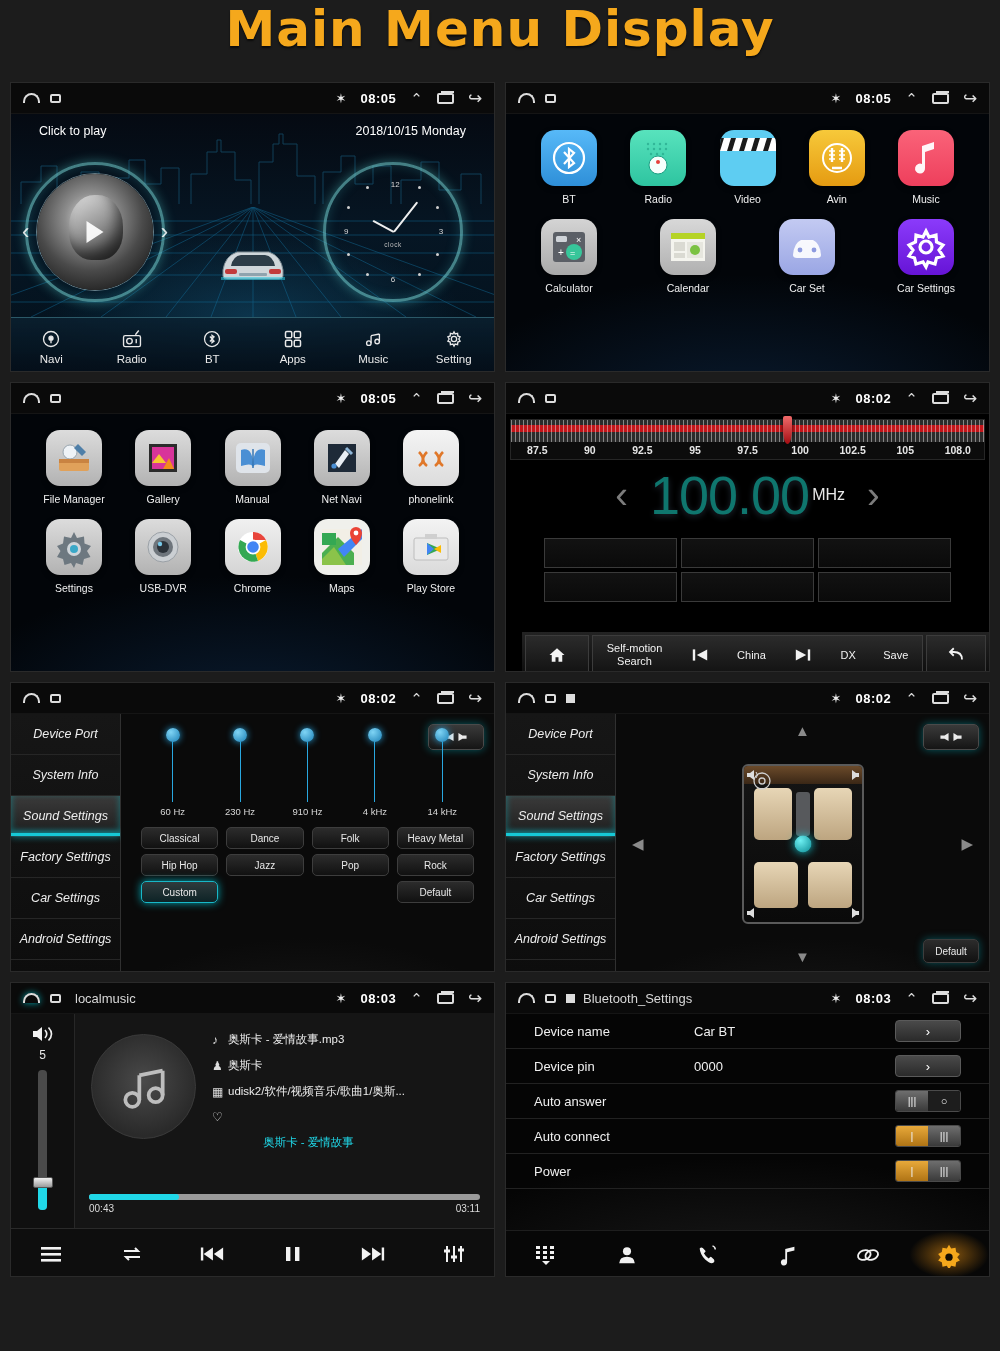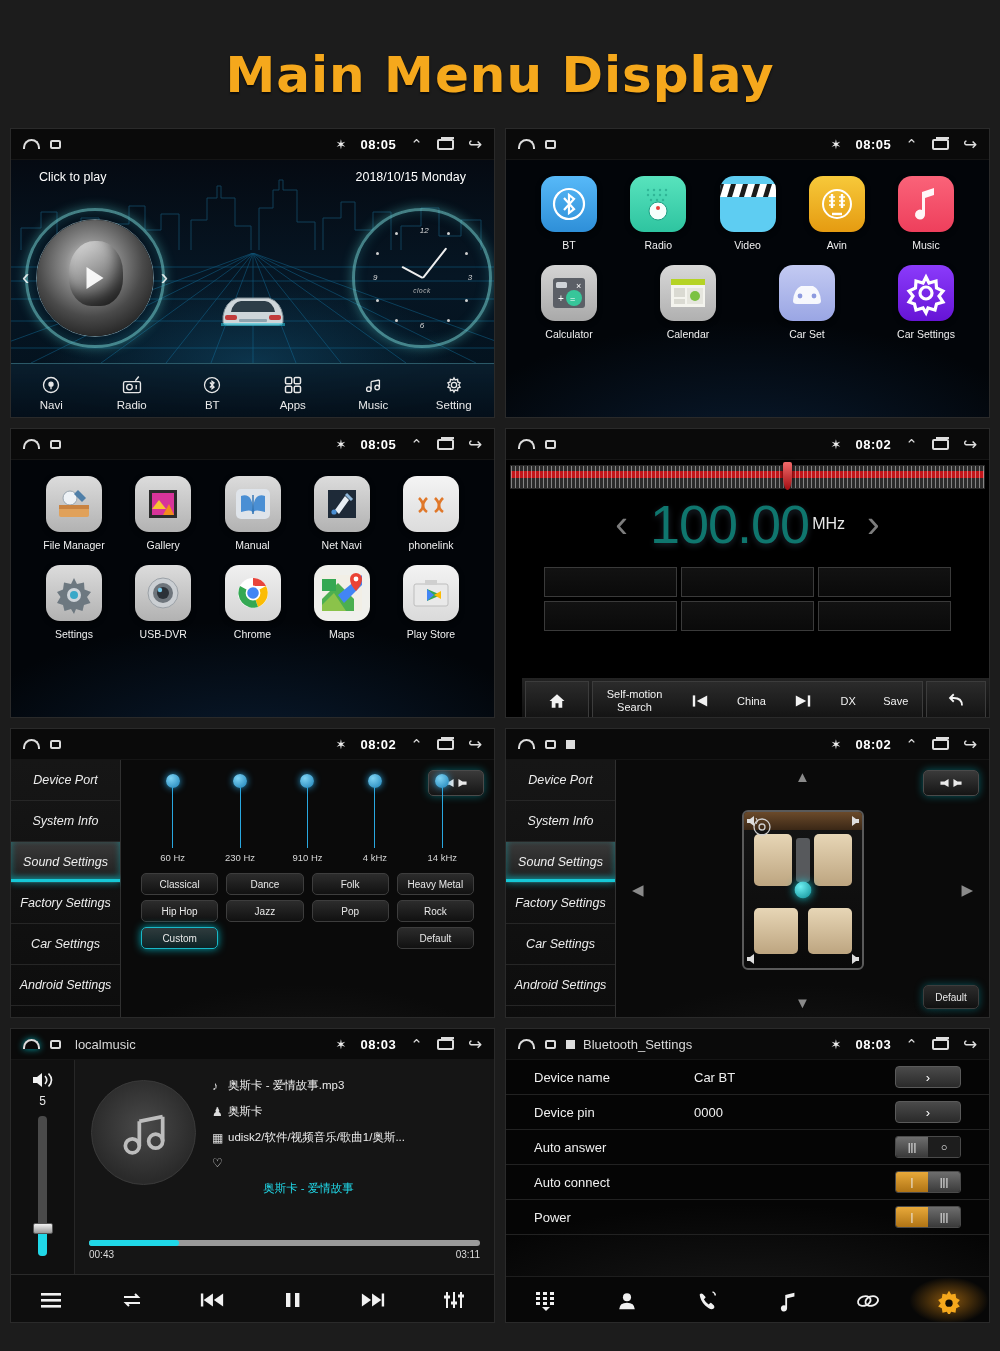--- a/index.html
+++ b/index.html
@@ -8,21 +8,20 @@
     background: #1c1c1c;
     font-family: "Liberation Sans", sans-serif;
     overflow: hidden;
   }
   .page-title {
     text-align: center;
     color: #f5a81c;
     font-size: 50px;
     font-weight: bold;
     letter-spacing: 1px;
-    padding-top: 46px;
     text-shadow: 0 2px 2px rgba(0,0,0,.6);
     font-family: "DejaVu Sans", sans-serif;
   }
   .grid {
     margin: 24px 10px 0 10px;
     display: grid;
     grid-template-columns: 485px 485px;
     grid-gap: 10px 10px;
   }
   .panel {
@@ -72,21 +71,21 @@
   .skyline { position:absolute; top:18px; left:0; right:0; height:72px; opacity:.5; }
   .grid-floor { position:absolute; bottom:56px; left:0; right:0; height:110px; opacity:.75;}
   .home-top { display: flex; justify-content: space-between; padding: 10px 28px 0; }
   .home-top span { color: #fff; font-size: 12.5px; }
   .dial {
     position: absolute; top: 48px; width: 140px; height: 140px; border-radius: 50%;
     border: 3px solid rgba(120,220,220,.55);
     box-shadow: 0 0 12px rgba(80,200,200,.45), inset 0 0 12px rgba(60,180,190,.25);
   }
   .dial.left { left: 14px; }
-  .dial.right { right: 2px; font-style: italic; }
+  .dial.right { right: 31px; }
   .dial-inner {
     position:absolute; inset:8px; border-radius:50%;
     border: 1px solid rgba(200,230,235,.5);
     overflow: hidden;
   }
   .album-art {
     position:absolute; inset:0;
     background:
       radial-gradient(circle at 46% 38%, #cfcfcf 6%, #8e8e8e 26%, #4a4a4a 55%, #222 80%),
       #1a1a1a;
@@ -717,20 +716,31 @@
         <span class="ico-rect"></span>
         <span class="ico-back">↩</span>
       </div>
     </div>
     <div class="radio-body">
       <div class="scale-wrap">
         <div class="scale-bar">
           <div class="ticks"></div>
           <div class="needle"></div>
         </div>
+        <div class="scale-nums">
+          <span>87.5</span>
+          <span>90</span>
+          <span>92.5</span>
+          <span>95</span>
+          <span>97.5</span>
+          <span>100</span>
+          <span>102.5</span>
+          <span>105</span>
+          <span>108.0</span>
+        </div>
       </div>
       <div class="freq-row">
         <span class="freq-arrow">‹</span>
         <span class="freq-val">100.00</span>
         <span class="freq-unit">MHz</span>
         <span class="freq-arrow">›</span>
       </div>
       <div class="presets">
         <div class="preset"></div>
         <div class="preset"></div>

